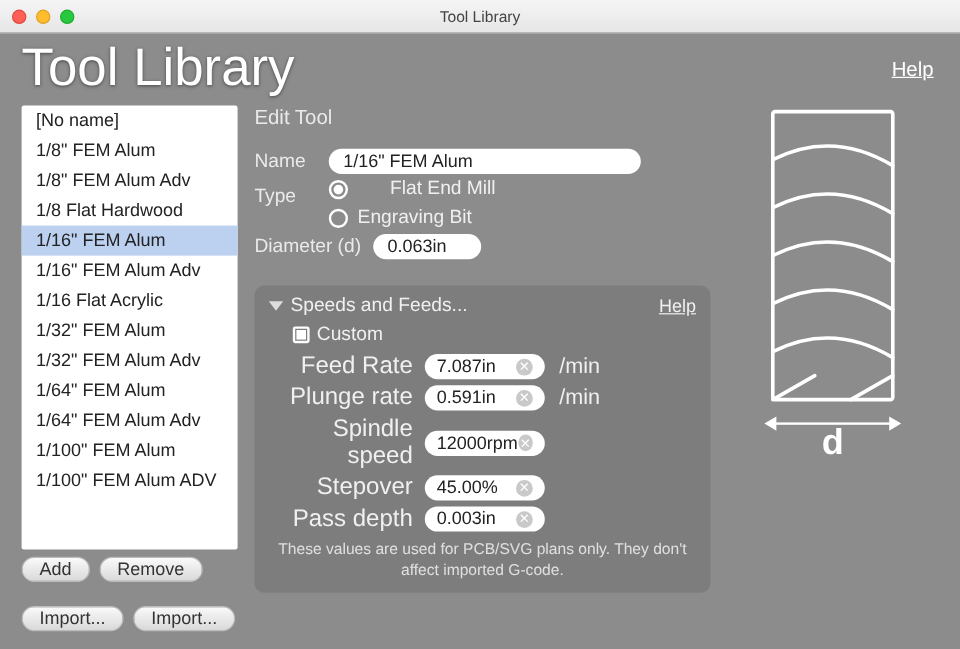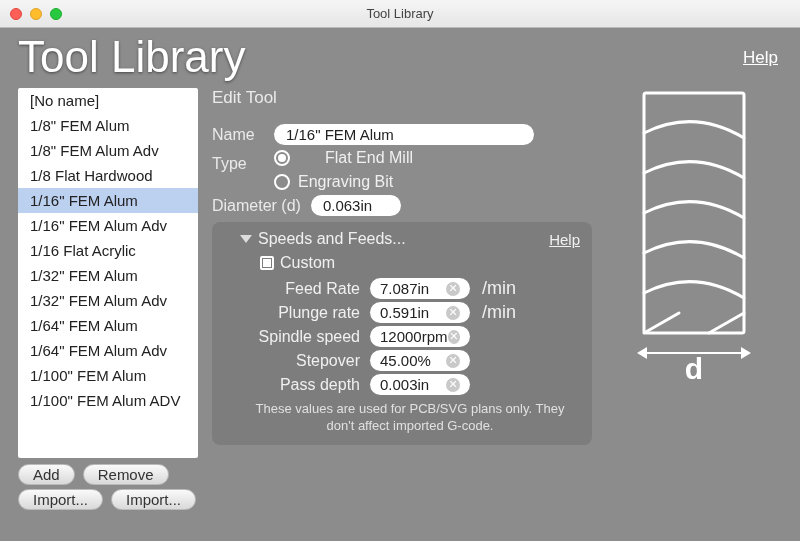--- a/index.html
+++ b/index.html
@@ -66,21 +66,21 @@
     font-size:15px;
     white-space:nowrap;
     overflow:hidden;
     cursor:pointer;
   }
   .list .item.sel{ background:#bcd0f0; }
   .left-buttons{
     margin-top:6px;
     display:flex;
     flex-direction:column;
-    gap:4px;
+    gap:20px;
   }
   .brow{display:flex;gap:8px;}
   .pillbtn{
     background:linear-gradient(#fafafa,#d9d9d9);
     color:#333;
     border-radius:11px;
     padding:1px 14px;
     font-size:15px;
     border:1px solid #bbb;
     cursor:pointer;
@@ -106,39 +106,39 @@
   .radioitem{display:flex;align-items:center;gap:8px;}
   .radio{
     width:16px;height:16px;border-radius:50%;
     border:2px solid #fff; background:transparent;
     display:flex;align-items:center;justify-content:center;
   }
   .radio .dot{width:8px;height:8px;border-radius:50%;background:#fff;}
   .panel{
     background:rgba(0,0,0,0.10);
     border-radius:8px;
-    padding:8px 12px 10px 28px;
-    margin-top:6px;
+    padding:8px 12px 10px 12px;
+    margin-top:22px;
     width:380px;
   }
   .panel-head{ display:flex; align-items:center; justify-content:space-between;}
   .disc{display:flex;align-items:center;gap:6px;}
   .tri{
     width:0;height:0;border-left:6px solid transparent;border-right:6px solid transparent;
     border-top:8px solid #ddd;
   }
   .panel .help{ text-decoration:underline;font-size:15px; }
   .checkbox{
     width:14px;height:14px;border:2px solid #fff;border-radius:2px;
     display:inline-flex;align-items:center;justify-content:center;margin-right:6px;
   }
   .checkbox .sq{width:8px;height:8px;background:#fff;}
   .checkrow{display:flex;align-items:center;margin:6px 0 6px 20px;}
   .frow{display:flex;align-items:center;margin:3px 0;}
-  .frow .flbl{width:130px;text-align:right;padding-right:10px;font-size:16px;}
+  .frow .flbl{width:130px;text-align:right;padding-right:10px;font-size:20px;}
   .valpill{
     background:#fff;color:#222;border-radius:12px;
     padding:2px 10px;font-size:15px;width:100px;
     display:flex;justify-content:space-between;align-items:center;
   }
   .clr{
     width:14px;height:14px;border-radius:50%;
     background:#c9c9c9;display:flex;align-items:center;justify-content:center;
     color:#fff;font-size:11px;
   }

